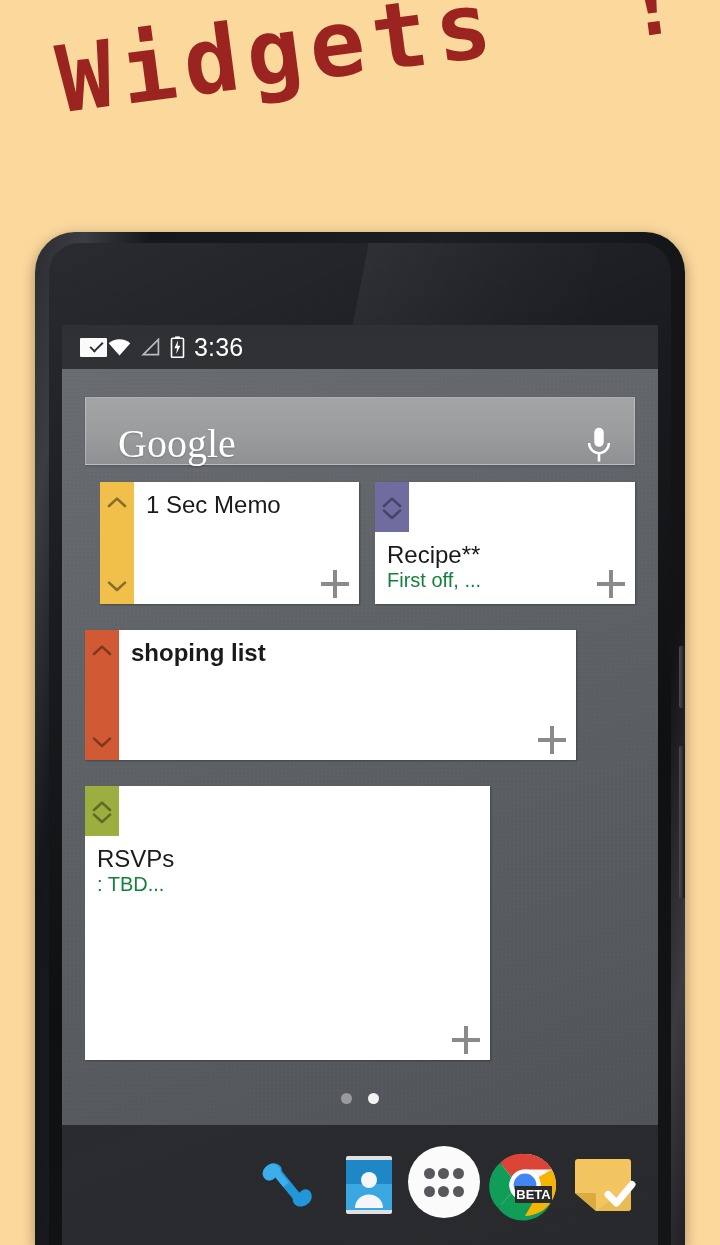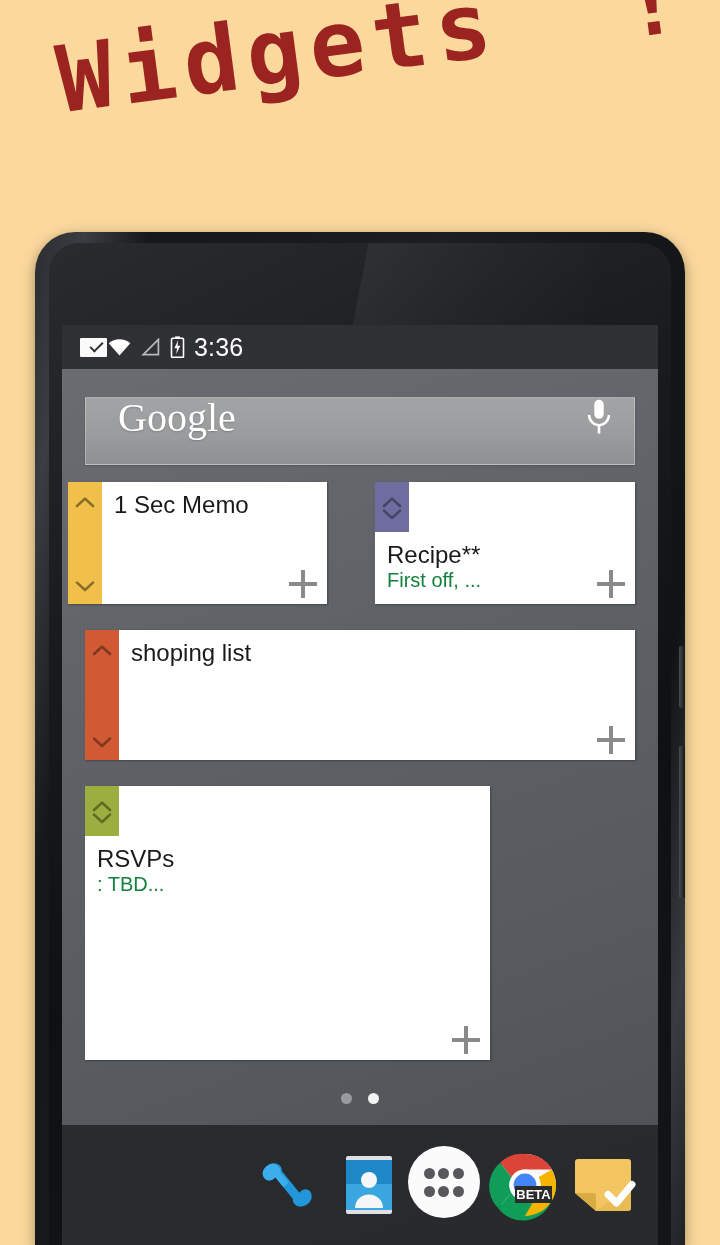--- a/index.html
+++ b/index.html
@@ -124,21 +124,21 @@
     color:#fff; font-size:25px; font-weight:400; letter-spacing:.2px;
     font-family:"Liberation Sans", sans-serif;
   }
 
   
   .google-bar{
     position:absolute; left:23px; top:72px;
     width:550px; height:68px;
     background:linear-gradient(180deg,#a2a4a6 0%,#9a9c9e 55%,#8e9093 100%);
     border:1px solid rgba(255,255,255,.28);
-    display:flex; align-items:flex-start; justify-content:space-between;
+    display:flex; align-items:flex-end; justify-content:space-between;
     padding:0 22px 0 32px;
     box-shadow:0 1px 2px rgba(0,0,0,.18);
   }
   .google-word{
     font-family:"Liberation Serif","DejaVu Serif",serif;
     color:#fff; font-size:40px; line-height:1;
     text-shadow:0 1px 2px rgba(0,0,0,.2);
   }
   .ic-mic{ width:26px; height:38px; display:block; }
 
@@ -175,23 +175,23 @@
   .note-plus{
     position:absolute; right:10px; bottom:6px;
     width:28px; height:28px;
   }
   .note-plus::before,.note-plus::after{
     content:""; position:absolute; background:#8a8a8a;
   }
   .note-plus::before{ left:0; top:12px; width:28px; height:3.5px; }
   .note-plus::after{ left:12px; top:0; width:3.5px; height:28px; }
 
-  .note-1{ left:6px; top:157px; width:259px; height:122px; }
+  .note-1{ left:38px; top:157px; width:259px; height:122px; }
   .note-2{ left:313px; top:157px; width:260px; height:122px;flex-direction:column; }
-  .note-3{ left:23px; top:305px; width:550px; height:130px; }
+  .note-3{ left:23px; top:305px; width:491px; height:130px;font-weight:bold; }
   .note-4{ left:23px; top:461px; width:405px; height:274px;flex-direction:column; }
 
   
   .dots{
     position:absolute; left:0; right:0; top:768px;
     display:flex; justify-content:center; gap:16px;
   }
   .dot{ width:11px; height:11px; border-radius:50%; }
   .dot.inactive{ background:#a9aaab; opacity:.82; }
   .dot.active{ background:#f2f3f3; }

